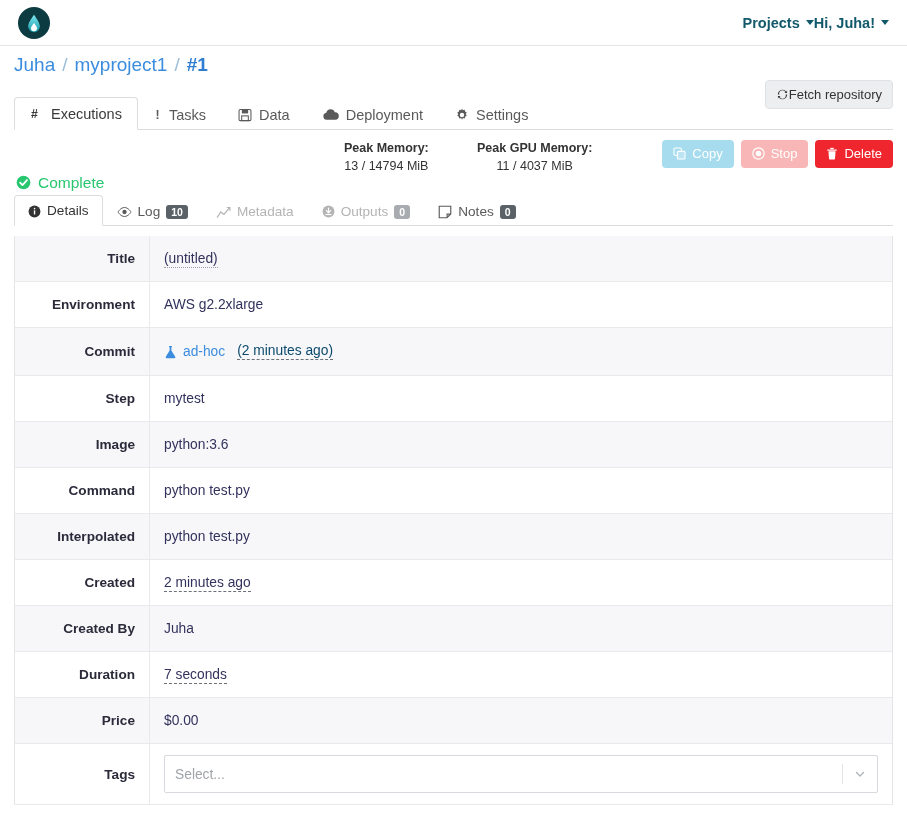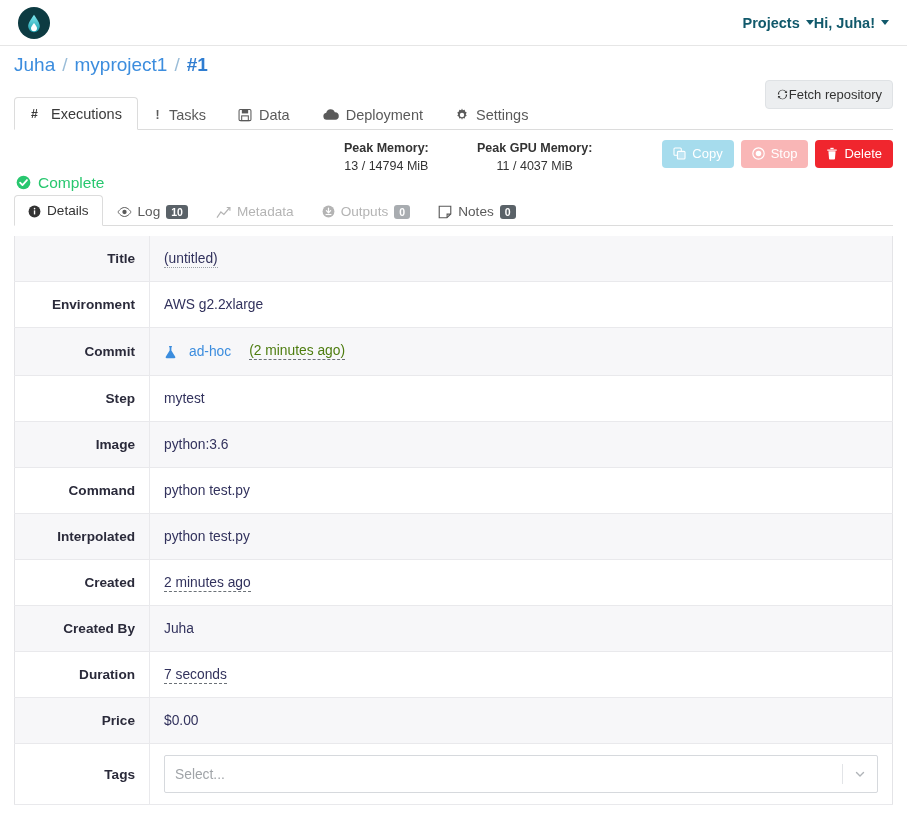--- a/index.html
+++ b/index.html
@@ -267,22 +267,22 @@
     border-bottom: 1px dotted #9aa0a6;
     padding-bottom: 1px;
     cursor: help;
   }
   .dashed {
     border-bottom: 1px dashed #6b7177;
     padding-bottom: 1px;
     cursor: help;
   }
   .link { color: #3c8dde; cursor: pointer; }
-  .commit-cell { display: flex; align-items: center; gap: 12px; }
-  .commit-cell .sub { color: #4d7c0f; margin-left: 6px; }
+  .commit-cell { display: flex; align-items: center; gap: 6px; }
+  .commit-cell .sub { color: #0c4a6e; margin-left: 6px; }
 
   
   .tags-row td { padding: 11px 14px 11px 14px; }
   .rselect {
     border: 1px solid #d6d9dd;
     border-radius: 2px;
     background: #fff;
     height: 38px;
     display: flex;
     align-items: center;

